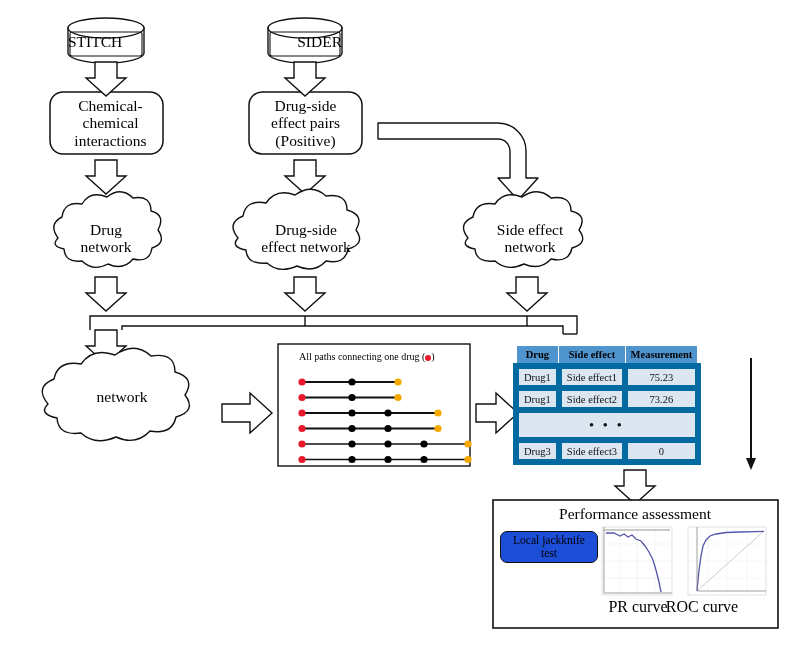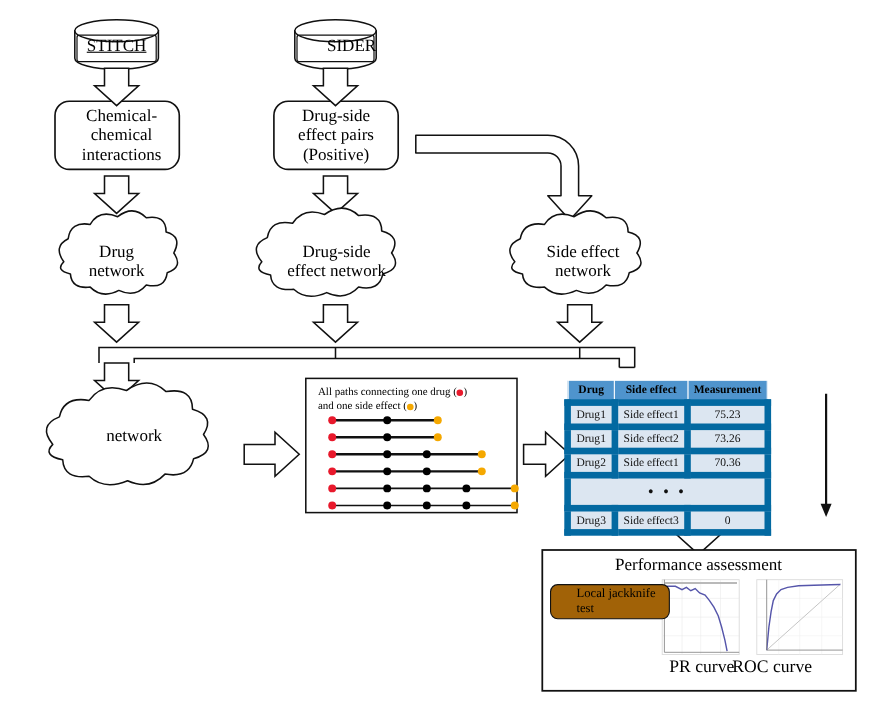--- a/index.html
+++ b/index.html
@@ -13,21 +13,21 @@
   .n10{font-size:10px;}
   .tbl{position:absolute;left:513px;top:345px;border-collapse:collapse;
        font-family:"Liberation Serif",serif;font-size:10.5px;}
   .tbl th{background:#4f94cd;color:#000;font-weight:bold;font-size:10.5px;
        padding:3px 5px;border:1px solid #fff;text-align:center;}
   .tbl td{background:#dce6f1;padding:2.5px 5px;border:6px solid #0369a1;
        text-align:center;color:#111;}
   .tbl td.dots{letter-spacing:3px;font-size:13px;font-weight:bold;padding:4px 0;}
   .pbox{position:absolute;border:1.3px solid #111;border-radius:7px;
         display:flex;align-items:center;justify-content:center;
-        text-align:left;font-size:11.5px;line-height:1.12;background:#a16207;padding-left:11px;}
+        text-align:center;font-size:11.5px;line-height:1.12;background:#1d4ed8;}
 </style>
 </head>
 <body>
 
 <div id="stage">
 
 <svg viewBox="0 0 808 655">
   <defs>
     <g id="dnarrow">
       <path d="M -11,0 L -11,16 L -20,16 L 0,34 L 20,16 L 11,16 L 11,0 Z" fill="#fff" stroke="#111" stroke-width="1.4" stroke-linejoin="miter"></path>
@@ -194,21 +194,21 @@
       <line x1="747" y1="527" x2="747" y2="595"></line>
     </g>
     <line x1="697" y1="591" x2="764" y2="531" stroke="#c4c4c4" stroke-width="0.9"></line>
     <path d="M 697,591 L 699,570 L 701,556 L 703,546 L 706,540 L 710,536 L 716,534
              L 726,532.5 L 740,532 L 755,531.6 L 764,531.4" fill="none" stroke="#5555aa" stroke-width="1.3"></path>
     <line x1="697" y1="527" x2="697" y2="591" stroke="#888" stroke-width="0.8"></line>
     <line x1="697" y1="591" x2="766" y2="591" stroke="#888" stroke-width="0.8"></line>
   </g>
 </svg>
 
-<div class="lbl n16" style="left:68px;top:33px;width:76px;text-decoration:underline;">STITCH</div>
+<div class="lbl n16" style="left:68px;top:33px;width:52px;">STITCH</div>
 <div class="lbl n16" style="left:268px;top:33px;width:74px;text-align:right;">SIDER</div>
 
 <div class="lbl n16" style="left:54px;top:97px;width:113px;">
   <div>Chemical-</div>
   <div>chemical</div>
   <div>interactions</div>
 </div>
 <div class="lbl n16" style="left:249px;top:97px;width:113px;">
   <div>Drug-side</div>
   <div>effect pairs</div>
@@ -224,23 +224,22 @@
   <div>effect network</div>
 </div>
 <div class="lbl n16" style="left:466px;top:221px;width:128px;">
   <div>Side effect</div>
   <div>network</div>
 </div>
 <div class="lbl n16" style="left:42px;top:388px;width:160px;">
   <div>network</div>
 </div>
 
-<div class="lbl n10" style="left:289px;top:350px;width:180px;text-align:left;line-height:1.3;">
+<div class="lbl n10" style="left:299px;top:350px;width:180px;text-align:left;line-height:1.3;">
   <div><span>All paths connecting one drug (</span><span style="display:inline-block;width:6px;height:6px;border-radius:50%;background:#e8192c;vertical-align:middle;"></span><span>)</span></div>
-  <div><span>and one side effect (</span><span style="display:inline-block;width:6px;height:6px;border-radius:50%;background:#f5a800;vertical-align:middle;"></span><span>)</span></div>
 </div>
 
 <table class="tbl">
   <thead>
         <tr>
     <th>Drug</th>
     <th>Side effect</th>
     <th>Measurement</th>
   </tr>
       </thead>
@@ -249,25 +248,20 @@
           <td>Drug1</td>
           <td>Side effect1</td>
           <td>75.23</td>
         </tr>
         <tr>
           <td>Drug1</td>
           <td>Side effect2</td>
           <td>73.26</td>
         </tr>
         <tr>
-          <td>Drug2</td>
-          <td>Side effect1</td>
-          <td>70.36</td>
-        </tr>
-        <tr>
           <td colspan="3" class="dots">• • •</td>
         </tr>
         <tr>
           <td>Drug3</td>
           <td>Side effect3</td>
           <td>0</td>
         </tr>
       </tbody>
 </table>
 

